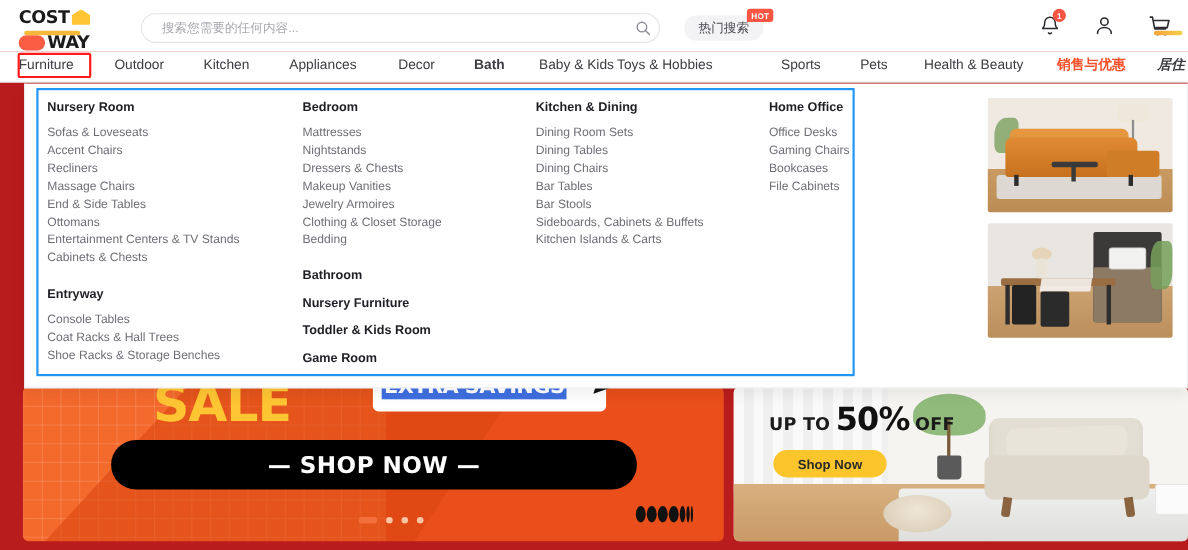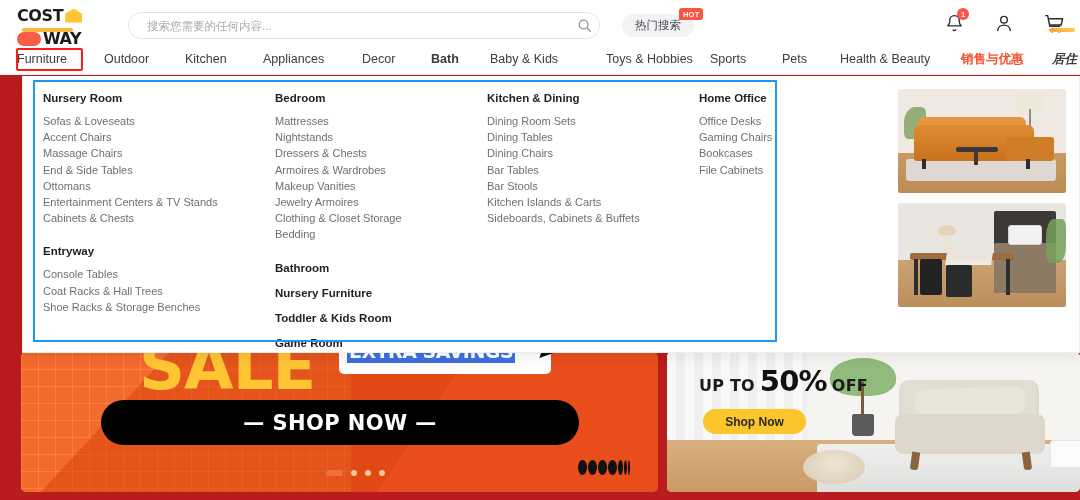--- a/index.html
+++ b/index.html
@@ -145,21 +145,21 @@
     background-color: #f4692c;
   }
   .bl-shadowwedge {
     position: absolute; left: 20px; top: 0; width: 430px; height: 140px;
     background: #d8430f; opacity: .55;
     clip-path: polygon(30% 0, 100% 0, 78% 100%, 0 100%);
   }
   .bl-sale {
     position: absolute; left: 118px; top: -14px;
     font-family: "DejaVu Sans", sans-serif;
-    font-size: 64px; font-weight: 900; color: #ffc533;
+    font-size: 46px; font-weight: 900; color: #ffc533;
     letter-spacing: -1px; line-height: 58px;
   }
   .bl-extrabox {
     position: absolute; left: 318px; top: -18px; width: 212px; height: 40px;
     background: #fff; border-radius: 5px;
   }
   .bl-extra {
     position: absolute; left: 8px; top: 5px;
     font-family: "DejaVu Sans", sans-serif;
     font-size: 19px; font-weight: 900; color: #1357d8;
@@ -336,74 +336,74 @@
 
   <div class="nav">
     <div class="nav-inner" id="nav-inner">
         <div class="nav-item" style="left: 17px;">Furniture</div>
         <div class="nav-item" style="left: 104px;">Outdoor</div>
         <div class="nav-item" style="left: 185px;">Kitchen</div>
         <div class="nav-item" style="left: 263px;">Appliances</div>
         <div class="nav-item" style="left: 362px;">Decor</div>
         <div class="nav-item" style="left: 431px; font-weight: bold;">Bath</div>
         <div class="nav-item" style="left: 490px;">Baby &amp; Kids</div>
-        <div class="nav-item" style="left: 606px;">Toys &amp; Hobbies</div>
+        <div class="nav-item" style="left: 561px;">Toys &amp; Hobbies</div>
         <div class="nav-item" style="left: 710px;">Sports</div>
         <div class="nav-item" style="left: 782px;">Pets</div>
         <div class="nav-item" style="left: 840px;">Health &amp; Beauty</div>
         <div class="nav-item accent" style="left: 961px;">销售与优惠</div>
         <div class="nav-item partial" style="left: 1052px;">居住</div>
       </div>
   </div>
   <div class="nav-underline"></div>
   <div class="nav-underline2"></div>
   <div class="redbox"></div>
 
   <div class="mega">
     <div class="mega-cols" id="mega-cols">
         <div class="col" style="left: 0px; width: 232px;">
           <div class="cat-title">Nursery Room</div>
           <div class="cat-link">Sofas &amp; Loveseats</div>
           <div class="cat-link">Accent Chairs</div>
+          <div class="cat-link">Recliners</div>
           <div class="cat-link">Massage Chairs</div>
           <div class="cat-link">End &amp; Side Tables</div>
           <div class="cat-link">Ottomans</div>
           <div class="cat-link">Entertainment Centers &amp; TV Stands</div>
           <div class="cat-link">Cabinets &amp; Chests</div>
           <div class="group-gap"></div>
           <div class="cat-title">Entryway</div>
           <div class="cat-link">Console Tables</div>
           <div class="cat-link">Coat Racks &amp; Hall Trees</div>
           <div class="cat-link">Shoe Racks &amp; Storage Benches</div>
         </div>
         <div class="col" style="left: 232px; width: 212px;">
           <div class="cat-title">Bedroom</div>
           <div class="cat-link">Mattresses</div>
           <div class="cat-link">Nightstands</div>
           <div class="cat-link">Dressers &amp; Chests</div>
-          <div class="cat-link">Armoires &amp; Wardrobes</div>
           <div class="cat-link">Makeup Vanities</div>
           <div class="cat-link">Jewelry Armoires</div>
           <div class="cat-link">Clothing &amp; Closet Storage</div>
           <div class="cat-link">Bedding</div>
           <div class="group-gap"></div>
           <div class="cat-title cat-title-spaced">Bathroom</div>
           <div class="cat-title cat-title-spaced">Nursery Furniture</div>
           <div class="cat-title cat-title-spaced">Toddler &amp; Kids Room</div>
           <div class="cat-title cat-title-spaced">Game Room</div>
         </div>
         <div class="col" style="left: 444px; width: 212px;">
           <div class="cat-title">Kitchen &amp; Dining</div>
           <div class="cat-link">Dining Room Sets</div>
           <div class="cat-link">Dining Tables</div>
           <div class="cat-link">Dining Chairs</div>
           <div class="cat-link">Bar Tables</div>
           <div class="cat-link">Bar Stools</div>
+          <div class="cat-link">Sideboards, Cabinets &amp; Buffets</div>
           <div class="cat-link">Kitchen Islands &amp; Carts</div>
-          <div class="cat-link">Sideboards, Cabinets &amp; Buffets</div>
         </div>
         <div class="col" style="left: 656px; width: 160px;">
           <div class="cat-title">Home Office</div>
           <div class="cat-link">Office Desks</div>
           <div class="cat-link">Gaming Chairs</div>
           <div class="cat-link">Bookcases</div>
           <div class="cat-link">File Cabinets</div>
         </div>
       </div>
 

